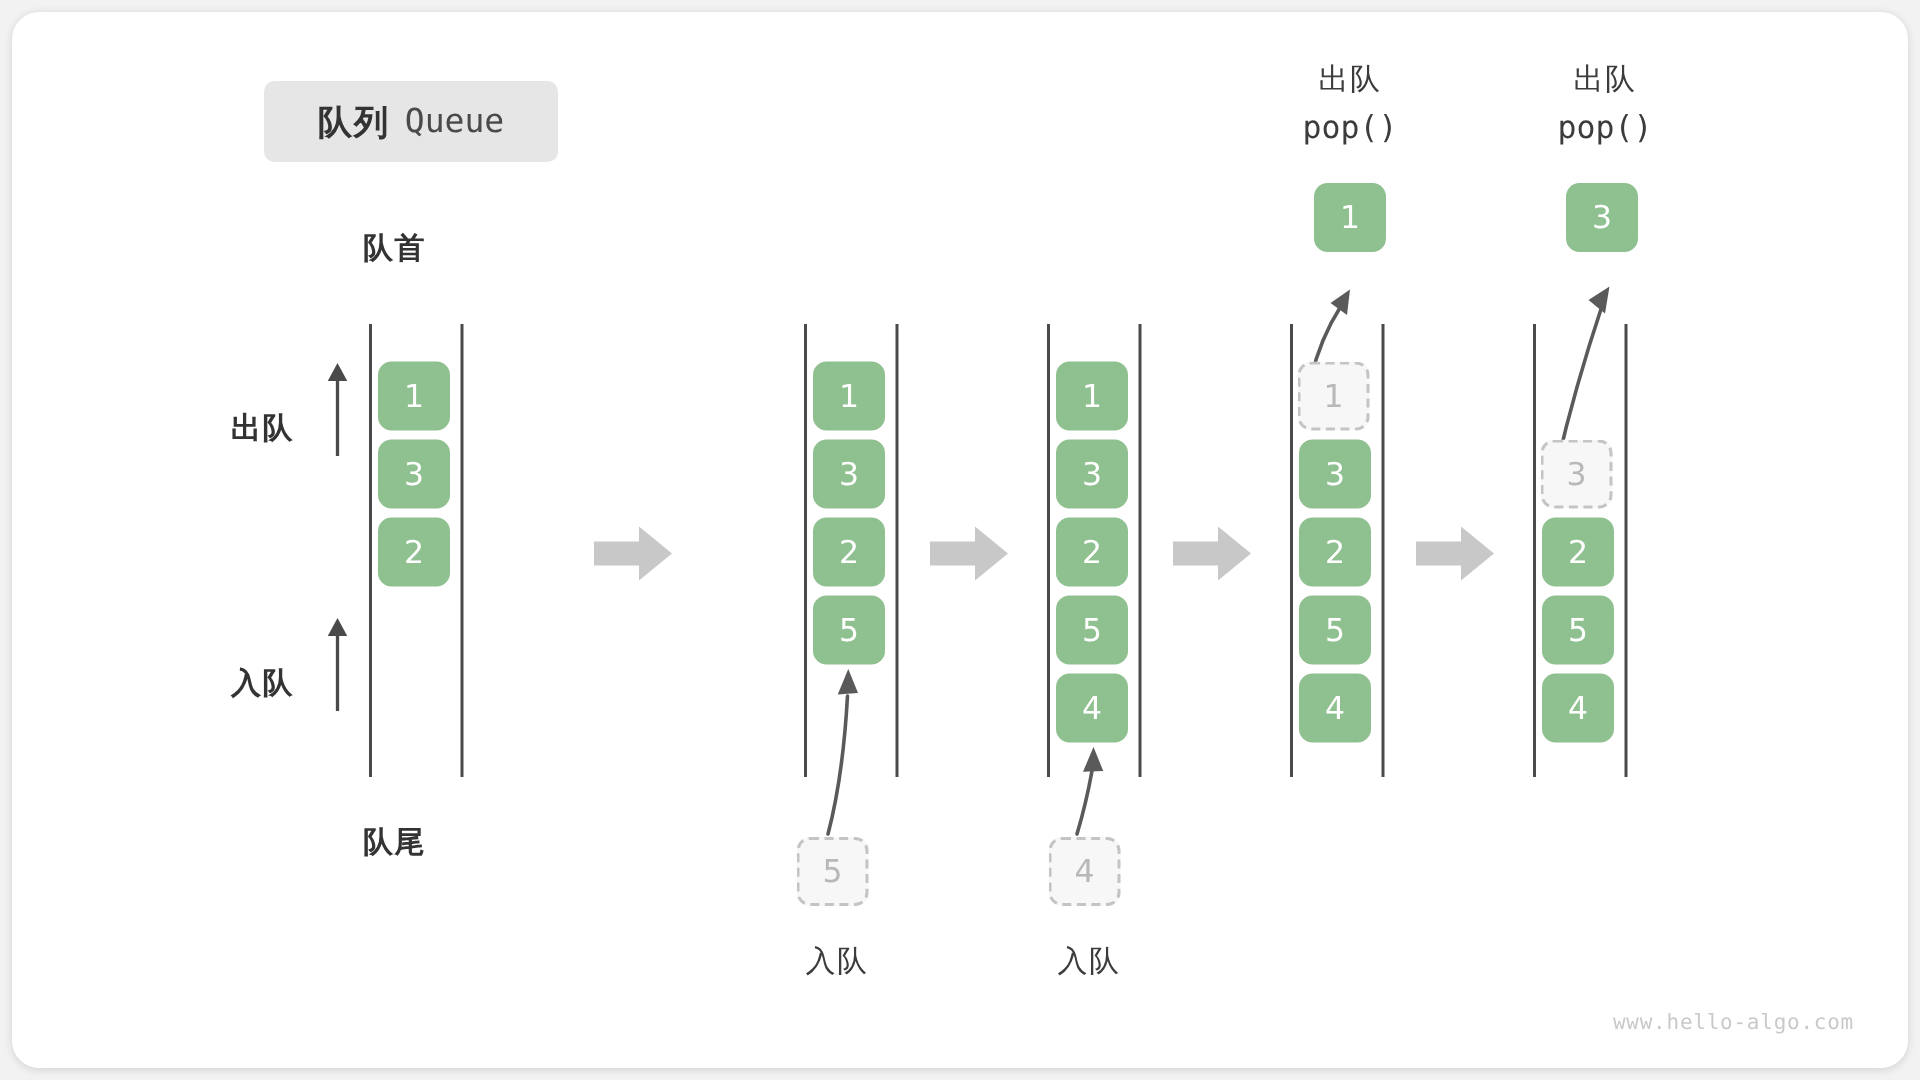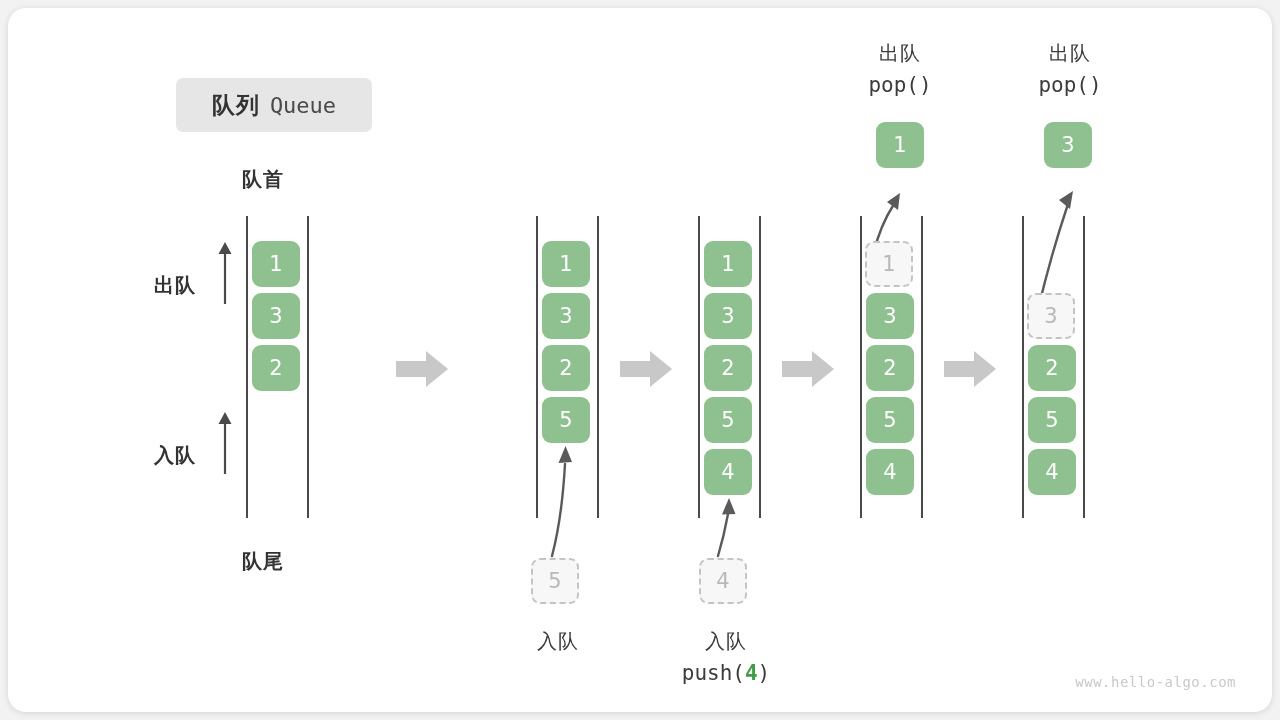--- a/index.html
+++ b/index.html
@@ -27,21 +27,20 @@
   .abs { position: absolute; }
 
   
   #title-badge {
     left: 168px; top: 46px;
     width: 196px; height: 54px;
     background: #e6e6e6;
     border-radius: 7px;
     display: flex; align-items: center; justify-content: center;
     gap: 10px;
-    margin-top: 24px;
   }
   #title-badge .cn {
     font-size: 23px; font-weight: bold; color: #333333;
     letter-spacing: 1px;
   }
   #title-badge .en {
     font-family: "DejaVu Sans Mono", "Liberation Mono", monospace;
     font-size: 22px; color: #4a4a4a;
   }
 
@@ -99,21 +98,21 @@
 <body>
 
 <div id="stage">
   <div id="card" class="abs">
 
     <div id="title-badge" class="abs">
       <span class="cn">队列</span>
       <span class="en">Queue</span>
     </div>
 
-    <div class="abs label-cn" style="left:234px; top:158px;">队首</div>
+    <div class="abs label-cn" style="left:234px; top:144px;">队首</div>
     <div class="abs label-cn" style="left:234px; top:540px;font-family:Liberation Serif, serif;">队尾</div>
 
     <div class="abs label-cn" style="left:146px; top:264px;">出队</div>
     <div class="abs" style="left:206px; top:232px;">
       <svg width="22" height="66" viewBox="0 0 22 66">
         <line x1="11" y1="64" x2="11" y2="10" stroke="#4a4a4a" stroke-width="2.2"></line>
         <path d="M11 2 L17.5 14 L4.5 14 Z" fill="#4a4a4a"></path>
       </svg>
     </div>
 
@@ -178,21 +177,20 @@
       <svg width="70" height="66" viewBox="0 0 70 66">
         <path d="M22 64 Q28 44 32 22" stroke="#5a5a5a" stroke-width="2.4" fill="none" stroke-linecap="round"></path>
         <path d="M33 6 L39.5 22 L26 22.5 Z" fill="#5a5a5a"></path>
       </svg>
     </div>
 
     <div class="abs cell ghost" style="left:691px; top:550px;">4</div>
 
     <div class="abs op-label" style="left:638px; top:618px; width:160px;">
       <div class="op-cn">入队</div>
-      <div class="op-code"><span>push(</span><span class="arg">4</span><span>)</span></div>
     </div>
 
     <div class="abs" style="left:774px; top:341px;">
       <svg width="54" height="40" viewBox="0 0 54 40">
         <path d="M0 12 L30 12 L30 2 L52 20 L30 38 L30 28 L0 28 Z" fill="#c8c8c8"></path>
       </svg>
     </div>
 
     <div class="abs op-label" style="left:812px; top:30px; width:160px;">
       <div class="op-cn">出队</div>

